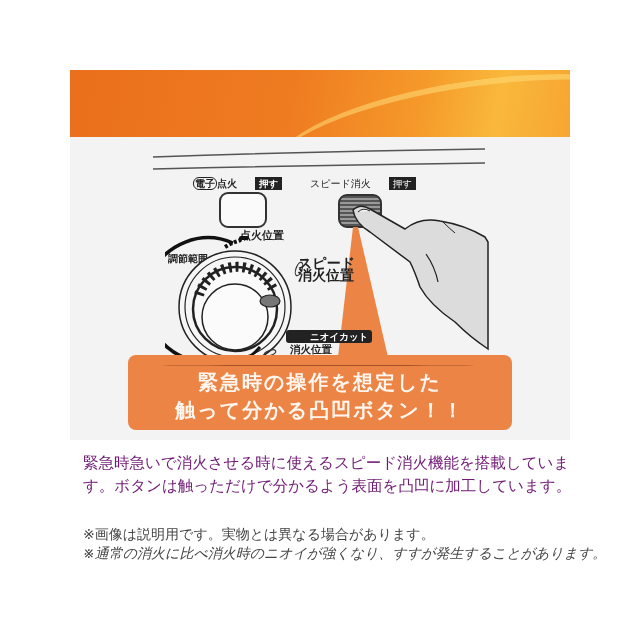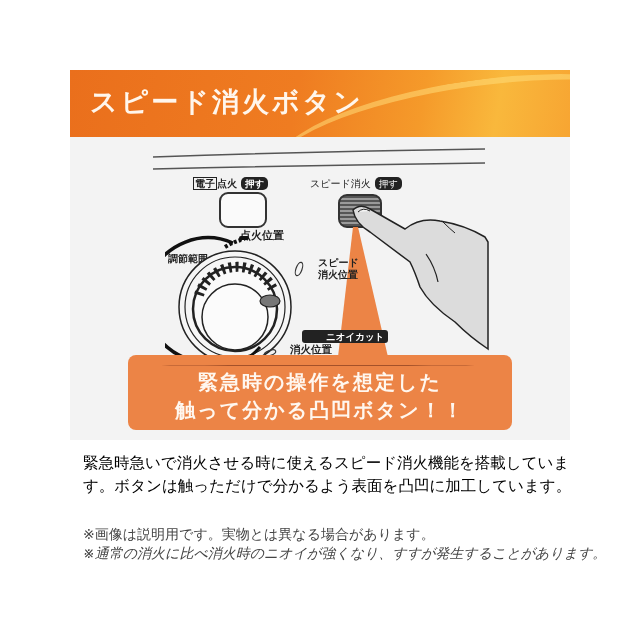--- a/index.html
+++ b/index.html
@@ -25,24 +25,24 @@
     .title-text {
       position: absolute; left: 20px; top: 14px; font-size: 27px; font-weight: bold;
       color: #fff6ec; letter-spacing: 3px;
     }
     .panel {
       position: absolute; left: 70px; top: 137px; width: 500px; height: 303px;
       background: #f3f3f3; overflow: hidden;
     }
     .label-small { position: absolute; font-size: 10px; color: #222; white-space: nowrap; font-weight: bold; }
     .pill {
-      display: inline-block; background: #222; color: #fff; border-radius: 5px;
-      padding: 0 4px; font-size: 9.5px; line-height: 13px; margin-left: 4px;
+      display: inline-block; background: #222; color: #fff; border-radius: 0;
+      padding: 0 4px; font-size: 9.5px; line-height: 13px; margin-left: 18px;
     }
-    .boxed { border: 1.5px solid #222; padding: 0 1px; border-radius: 0; }
+    .boxed { border: 1.5px solid #222; padding: 0 1px; border-radius: 6px; }
     .btn-ignite {
       position: absolute; left: 149px; top: 55px; width: 44px; height: 32px;
       border: 2px solid #333; border-radius: 9px; background: #fafafa;
     }
     .btn-speed {
       position: absolute; left: 268px; top: 57px; width: 40px; height: 30px;
       border: 2px solid #333; border-radius: 9px;
       background: repeating-linear-gradient(180deg, #555 0px, #555 2px, #9a9a9a 2px, #9a9a9a 4px);
     }
     .callout {
@@ -52,31 +52,30 @@
     .callout-line {
       position: absolute; left: 30px; top: 10px; width: 320px; height: 0;
       border-top: 1.5px solid #a4512a; border-radius: 50%;
     }
     .callout-text {
       position: absolute; left: 0; width: 100%; text-align: center; color: #fff7ef;
       font-size: 20px; font-weight: bold; letter-spacing: 2px;
     }
     .desc {
       position: absolute; left: 83px; top: 452px; width: 490px; font-size: 15.5px;
-      line-height: 23px; color: #000000;
+      line-height: 23px; color: #701a75;
     }
     .note { position: absolute; left: 83px; font-size: 14px; color: #444; white-space: nowrap; }
   </style>
 </head>
 <body>
 
 <div class="title-bar">
   <div class="swoosh"></div>
   <div class="swoosh2"></div>
-  <div class="title-text">スピード消火ボタン</div>
 </div>
 
 <div class="panel">
 
   <svg width="500" height="40" style="position:absolute;left:0;top:0;">
     <path d="M83 20 Q250 14 415 12" stroke="#555" stroke-width="1.5" fill="none"></path>
     <path d="M83 32 Q250 28 415 26" stroke="#555" stroke-width="1.5" fill="none"></path>
   </svg>
 
   <div class="label-small" style="left:123px; top:40px;">
@@ -111,26 +110,26 @@
     <circle cx="70" cy="80" r="50" stroke="#222" stroke-width="1.2" fill="none"></circle>
     <circle cx="70" cy="82" r="42" stroke="#222" stroke-width="2.5" fill="#fafafa"></circle>
     <path d="M34 68 A40 40 0 0 1 108 62" stroke="#222" stroke-width="10" fill="none" stroke-dasharray="3 4"></path>
     <circle cx="70" cy="90" r="33" stroke="#222" stroke-width="1.5" fill="#fbfbfb"></circle>
     <ellipse cx="105" cy="74" rx="10" ry="6" fill="#777" stroke="#222" stroke-width="1.2"></ellipse>
     <ellipse cx="134" cy="42" rx="3" ry="7" fill="none" stroke="#333" stroke-width="1.2" transform="rotate(20 134 42)"></ellipse>
     <ellipse cx="105" cy="126" rx="6" ry="2.5" fill="none" stroke="#333" stroke-width="1.2" transform="rotate(-20 105 126)"></ellipse>
     <path d="M95 120 A58 58 0 0 1 55 140" stroke="#111" stroke-width="3" fill="none"></path>
   </svg>
 
-  <div class="label-small" style="left:248px; top:120px; line-height:12px; font-size:10px;">
+  <div class="label-small" style="left:228px; top:120px; line-height:12px; font-size:14px;">
     <div>スピード</div>
     <div>消火位置</div>
   </div>
   <div class="label-small" style="left:216px; top:193px;">
-    <span class="pill" style="border-radius:3px; margin-left:16px;padding-left:24px;">ニオイカット</span>
+    <span class="pill" style="border-radius:3px; margin-left:0;padding-left:24px;">ニオイカット</span>
     <div style="margin-left:4px; font-size:10.5px;">消火位置</div>
   </div>
 
   <div class="callout">
     <div class="callout-line"></div>
     <div class="callout-text" style="top:14px;">緊急時の操作を想定した</div>
     <div class="callout-text" style="top:42px;">触って分かる凸凹ボタン！！</div>
   </div>
 </div>
 

